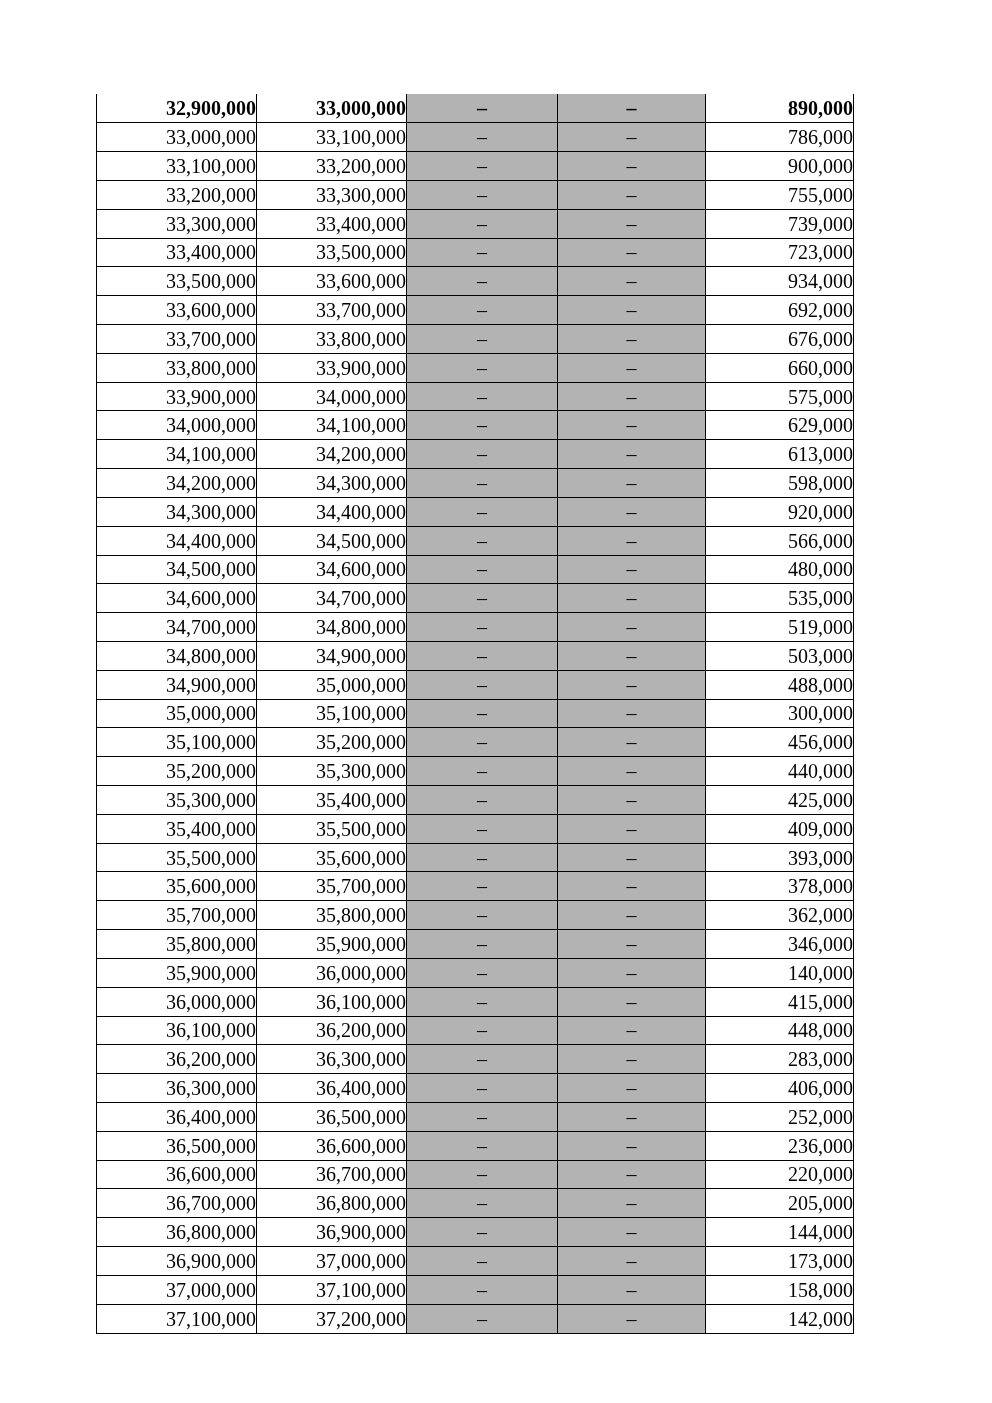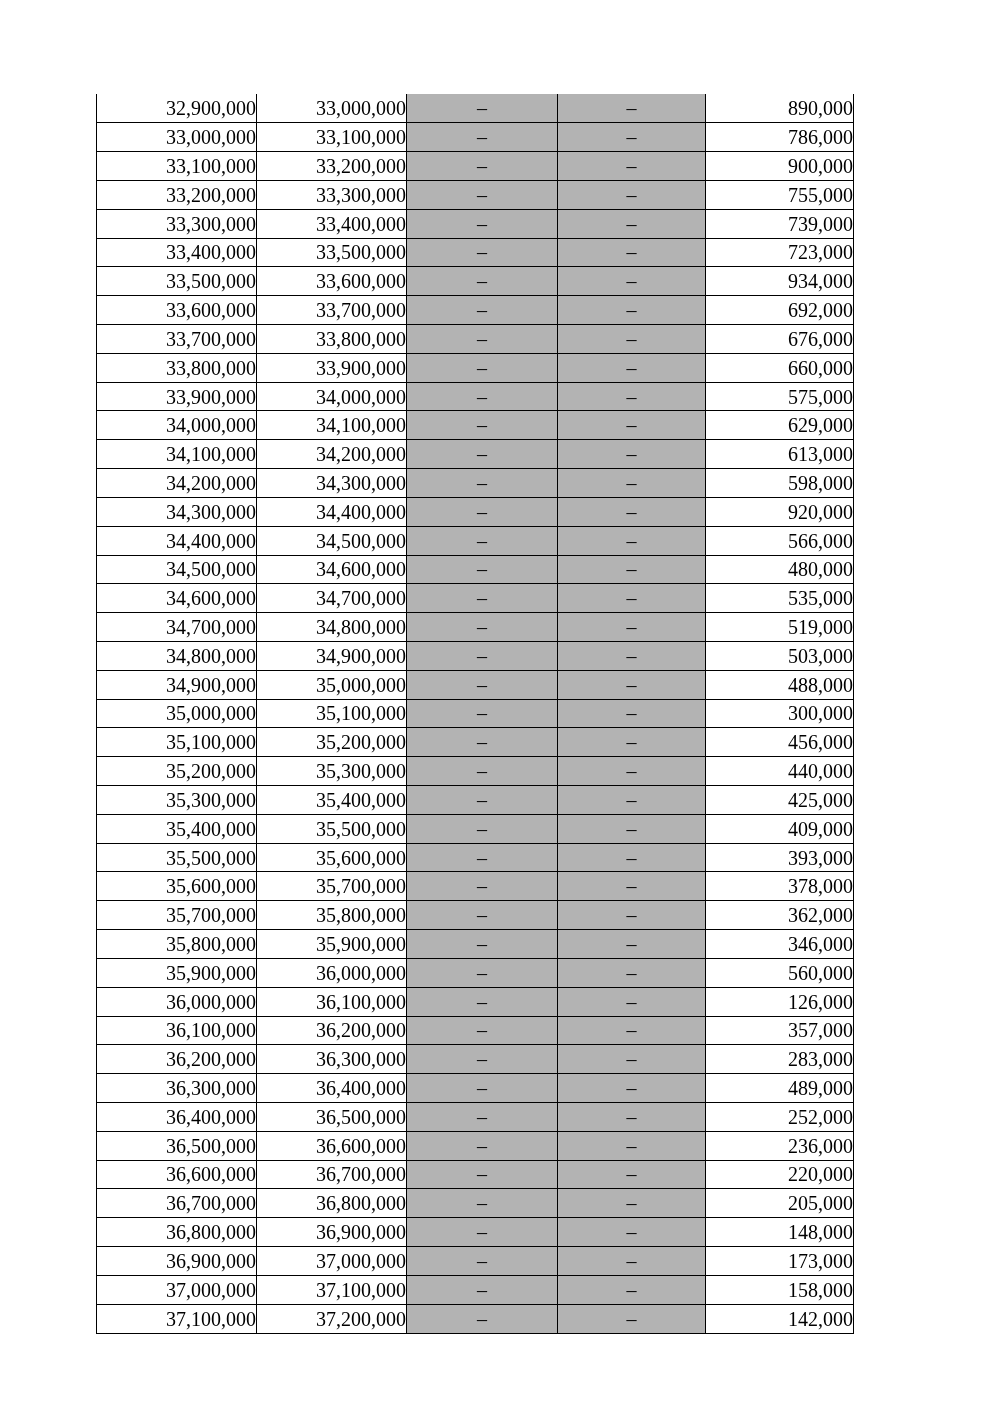--- a/index.html
+++ b/index.html
@@ -33,21 +33,21 @@
     border: 1px solid #000000;
     font-size: 20px;
     line-height: 1;
     color: #000000;
     padding: 0;
     white-space: nowrap;
     overflow: hidden;
     vertical-align: middle;
   }
   table.rate-table tr { height: 28.8px; }
-  table.rate-table tr:first-child td { border-top: none; }
+  table.rate-table tr:first-child td { border-top: none; font-weight: bold; }
   td.align-right { text-align: right; }
   td.align-center { text-align: center; }
   td.col-1 { padding-right: 20px; }
   td.col-2 { padding-right: 15px; }
   td.col-5 { padding-right: 8px; }
   td.shaded { background: #b3b3b3; }
 </style>
 </head>
 <body>
 
@@ -269,49 +269,49 @@
           <td class="col-2 align-right">35,900,000</td>
           <td class="col-3 align-center shaded" style="background: rgb(179, 179, 179);">–</td>
           <td class="col-4 align-center shaded" style="background: rgb(179, 179, 179);">–</td>
           <td class="col-5 align-right">346,000</td>
         </tr>
         <tr>
           <td class="col-1 align-right">35,900,000</td>
           <td class="col-2 align-right">36,000,000</td>
           <td class="col-3 align-center shaded" style="background: rgb(179, 179, 179);">–</td>
           <td class="col-4 align-center shaded" style="background: rgb(179, 179, 179);">–</td>
-          <td class="col-5 align-right">560,000</td>
+          <td class="col-5 align-right">140,000</td>
         </tr>
         <tr>
           <td class="col-1 align-right">36,000,000</td>
           <td class="col-2 align-right">36,100,000</td>
           <td class="col-3 align-center shaded" style="background: rgb(179, 179, 179);">–</td>
           <td class="col-4 align-center shaded" style="background: rgb(179, 179, 179);">–</td>
-          <td class="col-5 align-right">126,000</td>
+          <td class="col-5 align-right">415,000</td>
         </tr>
         <tr>
           <td class="col-1 align-right">36,100,000</td>
           <td class="col-2 align-right">36,200,000</td>
           <td class="col-3 align-center shaded" style="background: rgb(179, 179, 179);">–</td>
           <td class="col-4 align-center shaded" style="background: rgb(179, 179, 179);">–</td>
-          <td class="col-5 align-right">357,000</td>
+          <td class="col-5 align-right">448,000</td>
         </tr>
         <tr>
           <td class="col-1 align-right">36,200,000</td>
           <td class="col-2 align-right">36,300,000</td>
           <td class="col-3 align-center shaded" style="background: rgb(179, 179, 179);">–</td>
           <td class="col-4 align-center shaded" style="background: rgb(179, 179, 179);">–</td>
           <td class="col-5 align-right">283,000</td>
         </tr>
         <tr>
           <td class="col-1 align-right">36,300,000</td>
           <td class="col-2 align-right">36,400,000</td>
           <td class="col-3 align-center shaded" style="background: rgb(179, 179, 179);">–</td>
           <td class="col-4 align-center shaded" style="background: rgb(179, 179, 179);">–</td>
-          <td class="col-5 align-right">489,000</td>
+          <td class="col-5 align-right">406,000</td>
         </tr>
         <tr>
           <td class="col-1 align-right">36,400,000</td>
           <td class="col-2 align-right">36,500,000</td>
           <td class="col-3 align-center shaded" style="background: rgb(179, 179, 179);">–</td>
           <td class="col-4 align-center shaded" style="background: rgb(179, 179, 179);">–</td>
           <td class="col-5 align-right">252,000</td>
         </tr>
         <tr>
           <td class="col-1 align-right">36,500,000</td>
@@ -332,21 +332,21 @@
           <td class="col-2 align-right">36,800,000</td>
           <td class="col-3 align-center shaded" style="background: rgb(179, 179, 179);">–</td>
           <td class="col-4 align-center shaded" style="background: rgb(179, 179, 179);">–</td>
           <td class="col-5 align-right">205,000</td>
         </tr>
         <tr>
           <td class="col-1 align-right">36,800,000</td>
           <td class="col-2 align-right">36,900,000</td>
           <td class="col-3 align-center shaded" style="background: rgb(179, 179, 179);">–</td>
           <td class="col-4 align-center shaded" style="background: rgb(179, 179, 179);">–</td>
-          <td class="col-5 align-right">148,000</td>
+          <td class="col-5 align-right">144,000</td>
         </tr>
         <tr>
           <td class="col-1 align-right">36,900,000</td>
           <td class="col-2 align-right">37,000,000</td>
           <td class="col-3 align-center shaded" style="background: rgb(179, 179, 179);">–</td>
           <td class="col-4 align-center shaded" style="background: rgb(179, 179, 179);">–</td>
           <td class="col-5 align-right">173,000</td>
         </tr>
         <tr>
           <td class="col-1 align-right">37,000,000</td>

